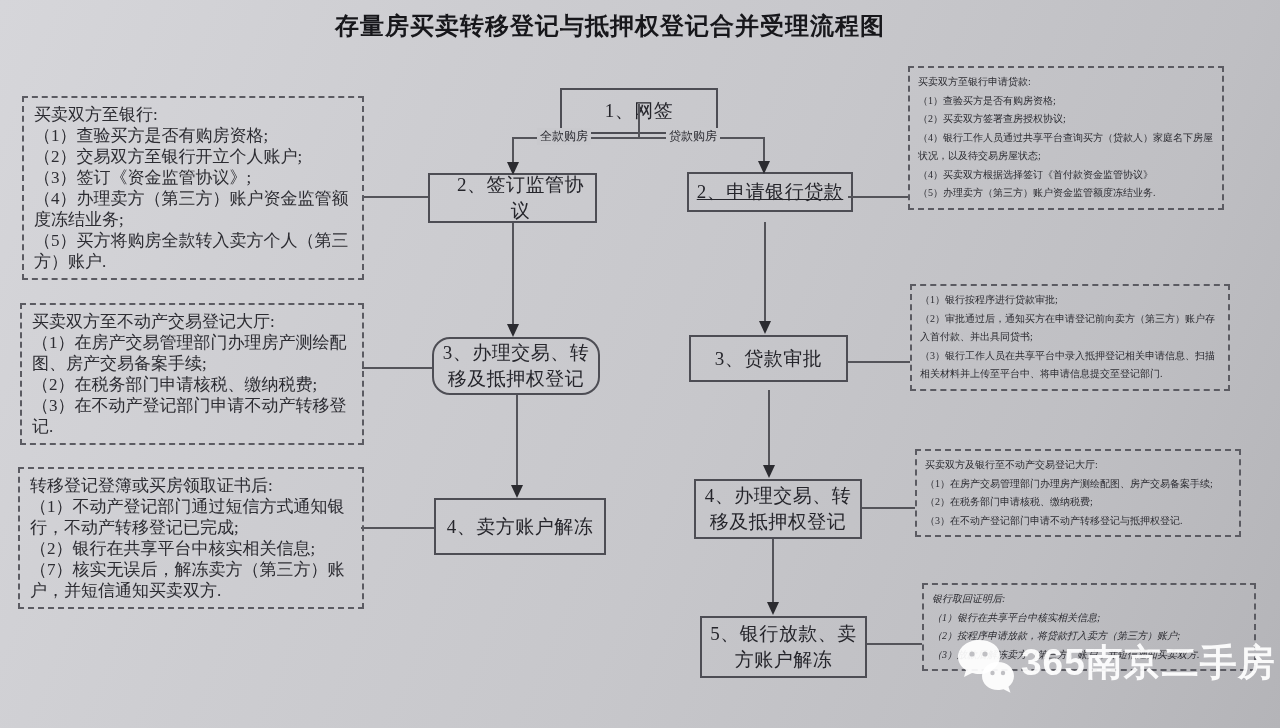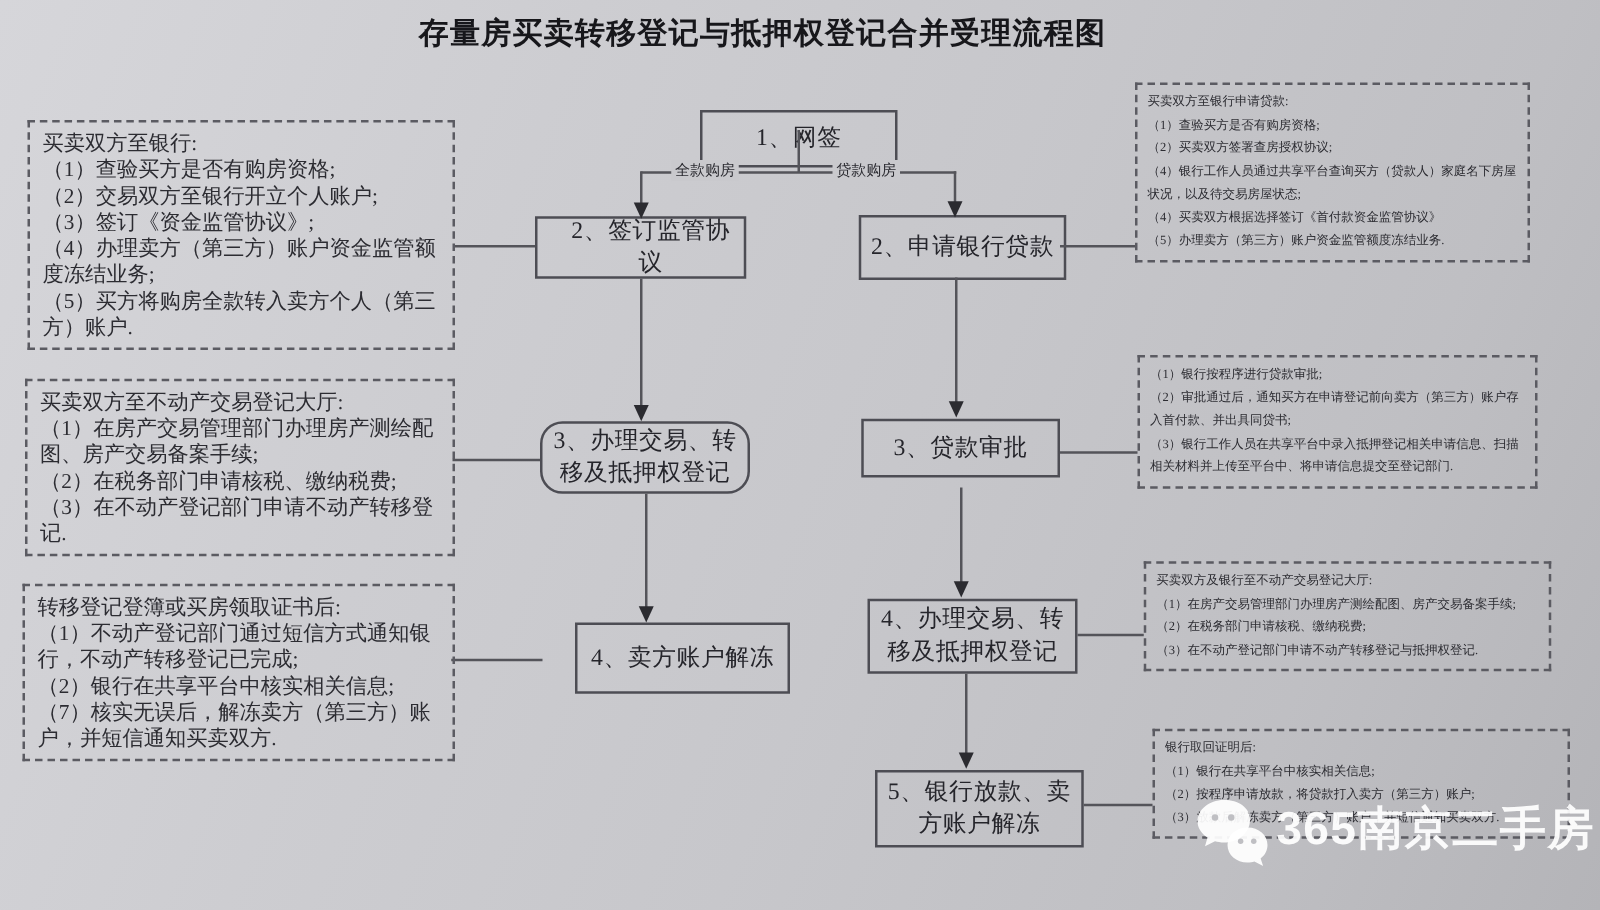--- a/index.html
+++ b/index.html
@@ -85,25 +85,25 @@
   <div class="fbox" style="left:560px;top:76px;width:158px;height:46px;margin-top:12px;">
     <span>1、网签</span>
   </div>
 
   <div class="fbox" style="left:428px;top:173px;width:169px;height:50px;padding-left:20px;">
     <span>2、签订监管协议</span>
   </div>
   <div class="fbox" style="left:432px;top:337px;width:168px;height:58px;border-radius:18px;">
     <span>3、办理交易、转移及抵押权登记</span>
   </div>
-  <div class="fbox" style="left:434px;top:498px;width:172px;height:57px;margin-left:26px;">
+  <div class="fbox" style="left:434px;top:498px;width:172px;height:57px;">
     <span>4、卖方账户解冻</span>
   </div>
 
-  <div class="fbox" style="left:687px;top:172px;width:166px;height:52px;">
+  <div class="fbox" style="left:687px;top:172px;width:166px;height:40px;text-decoration:underline;">
     <span>2、申请银行贷款</span>
   </div>
   <div class="fbox" style="left:689px;top:335px;width:159px;height:47px;">
     <span>3、贷款审批</span>
   </div>
   <div class="fbox" style="left:694px;top:479px;width:168px;height:60px;">
     <span>4、办理交易、转移及抵押权登记</span>
   </div>
   <div class="fbox" style="left:700px;top:616px;width:167px;height:62px;">
     <span>5、银行放款、卖方账户解冻</span>
@@ -178,21 +178,21 @@
     <div class="nb-item">（3）银行工作人员在共享平台中录入抵押登记相关申请信息、扫描相关材料并上传至平台中、将申请信息提交至登记部门.</div>
   </div>
 
   <div class="dbox dbox-right" style="left:915px;top:449px;width:326px;">
     <div class="nb-header">买卖双方及银行至不动产交易登记大厅:</div>
     <div class="nb-item">（1）在房产交易管理部门办理房产测绘配图、房产交易备案手续;</div>
     <div class="nb-item">（2）在税务部门申请核税、缴纳税费;</div>
     <div class="nb-item">（3）在不动产登记部门申请不动产转移登记与抵押权登记.</div>
   </div>
 
-  <div class="dbox dbox-right" style="left:922px;top:583px;width:334px;">
+  <div class="dbox dbox-right" style="left:922px;top:583px;width:334px;font-style:italic;">
     <div class="nb-header">银行取回证明后:</div>
     <div class="nb-item">（1）银行在共享平台中核实相关信息;</div>
     <div class="nb-item">（2）按程序申请放款，将贷款打入卖方（第三方）账户;</div>
     <div class="nb-item">（3）放款后解冻卖方（第三方）账户，并短信通知买卖双方.</div>
   </div>
 
   <div class="watermark" style="left:953px;top:638px;">
     <svg width="64" height="58" viewBox="0 0 64 58">
       <path fill="rgba(255,255,255,0.93)" d="M26 2 C14 2 5 10 5 19 c0 5 3 10 8 13 l-2 7 8 -4 c2 0.5 4.5 1 7 1 c12 0 21 -8 21 -18 S38 2 26 2 Z"></path>
       <path fill="rgba(255,255,255,0.93)" d="M45 24 c-9 0 -16 6 -16 14 c0 8 7 14 16 14 c2 0 4 -0.3 5.5 -0.8 l7 3.5 l-2 -6 c3.5 -2.5 5.5 -6.5 5.5 -10.7 C61 30 54 24 45 24 Z"></path>

